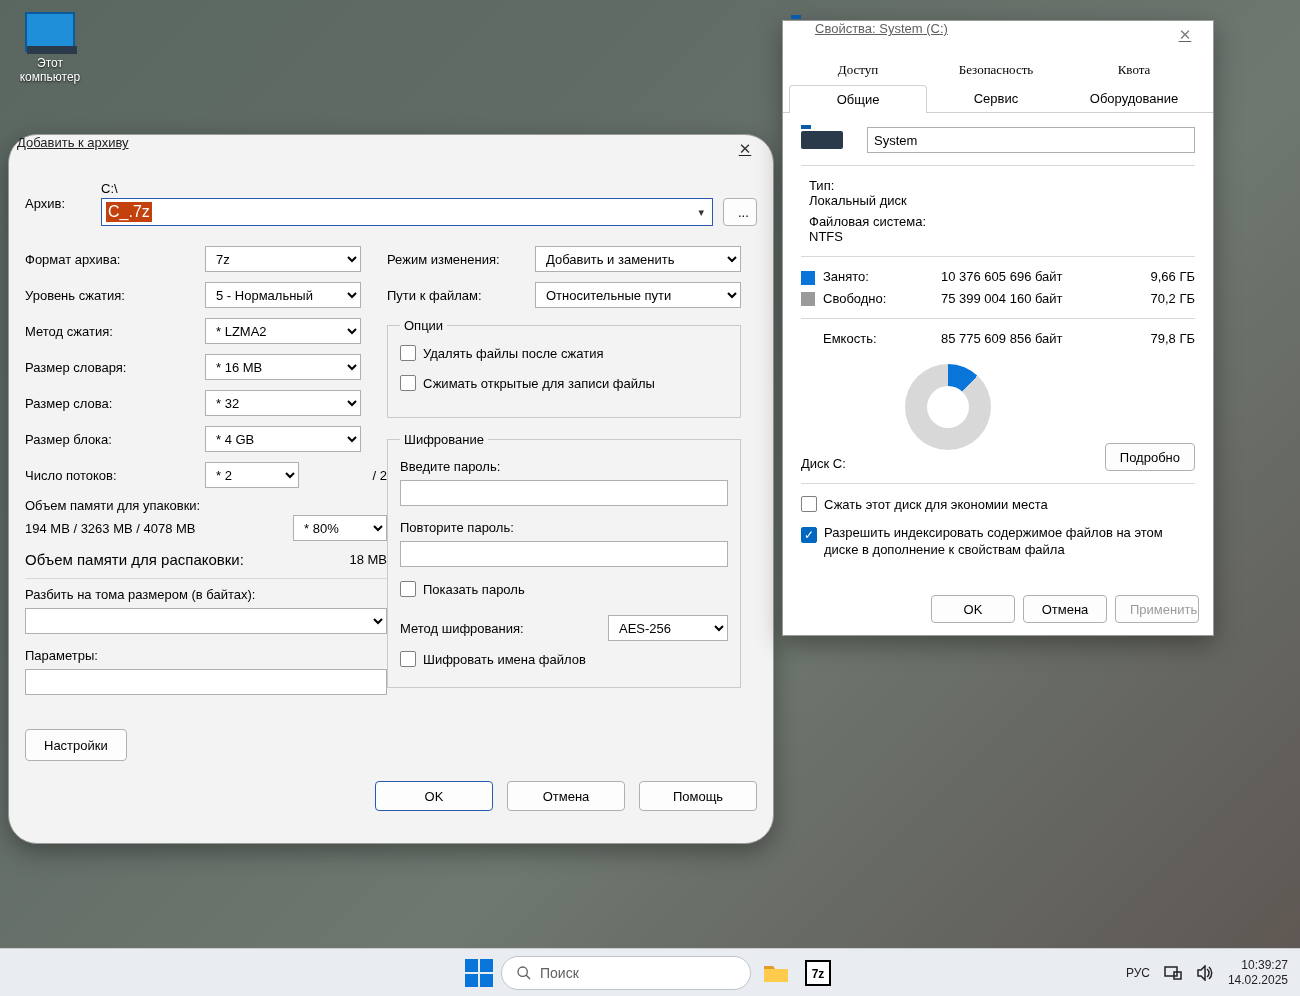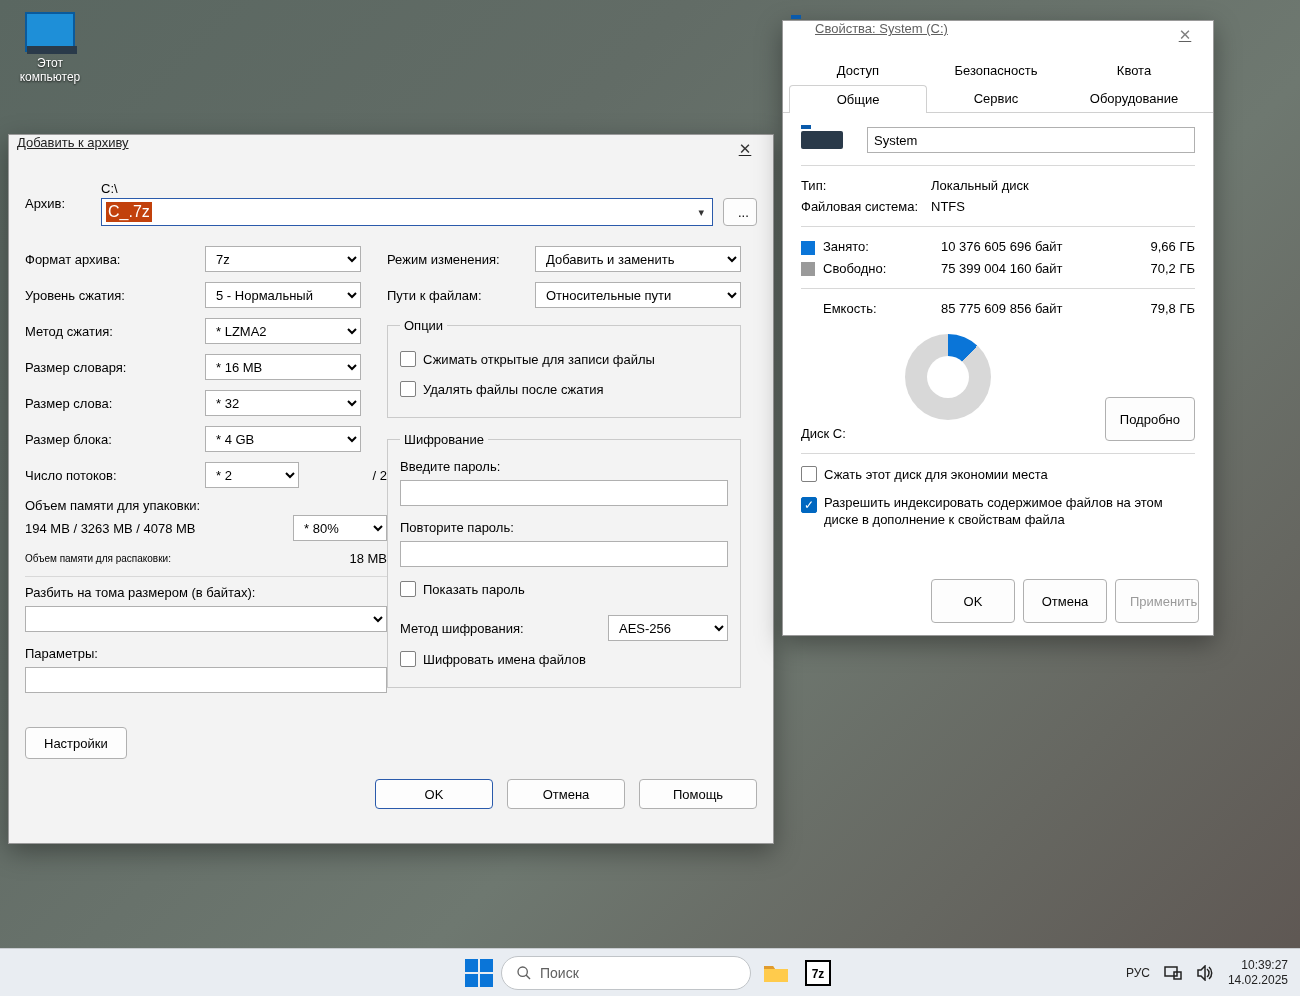--- a/index.html
+++ b/index.html
@@ -17,60 +17,60 @@
 .titlebar.prop { color:#606060; }
 .titlebar .title-icon { width:16px; height:14px; margin-right:8px; }
 .titlebar .spacer { flex:1; }
 .titlebar .close { width:40px; height:28px; display:flex; align-items:center; justify-content:center; font-size:15px; color:#333; cursor:pointer; }
 
 label, .lbl { font-size:13px; color:#000; }
 select, input[type=text], .combo, input[type=password] {
   font-size:13px; height:26px; border:1px solid #b0b0b0; background:#fff; padding:0 6px;
 }
 select { padding:0 2px 0 6px; }
-.btn { height:44px; padding:0 14px; font-size:13px; border:1px solid #b0b0b0; background:#fdfdfd; border-radius:4px; cursor:pointer; }
+.btn { height:28px; padding:0 14px; font-size:13px; border:1px solid #b0b0b0; background:#fdfdfd; border-radius:4px; cursor:pointer; }
 .btn.primary { border:1.5px solid #2a5aab; }
 .btn:disabled { color:#9a9a9a; }
 
 .checkbox { display:inline-flex; align-items:center; gap:7px; font-size:13px; }
 .checkbox .box { width:16px; height:16px; border:1px solid #808080; background:#fff; border-radius:2px; flex-shrink:0; display:flex; align-items:center; justify-content:center; }
 .checkbox .box.checked { background:#0067c0; border-color:#0067c0; }
 .checkbox .box.checked::after { content:"✓"; color:#fff; font-size:12px; line-height:1; }
 
 fieldset { border:1px solid #cacaca; padding:8px 12px 12px; margin:0; }
 legend { font-size:13px; padding:0 4px; }
 
 
-#win-7z { left:8px; top:134px; width:766px; height:710px; }
+#win-7z { left:8px; top:134px; width:766px; height:710px;border-radius:29px; }
 #win-7z .body { padding:10px 16px 14px; }
 .row { display:flex; align-items:center; margin-bottom:10px; }
 .row .label-col { width:180px; font-size:13px; }
 .archive-input { flex:1; border:1.5px solid #2a5aab; height:28px; display:flex; align-items:center; padding:0 4px; background:#fff; }
 .archive-input .sel { background:#c2410c; color:#fff; padding:1px 2px; }
 .archive-input .chev { margin-left:auto; color:#333; font-size:11px; padding:0 4px; }
 .browse-btn { width:34px; height:28px; margin-left:10px; }
 .left-col { float:left; width:362px; }
 .right-col { float:left; width:354px; margin-left:0; }
 .clear { clear:both; }
 .small-select { width:156px; }
 .mid-select { width:170px; }
 .num-select { width:94px; }
 
 
 #win-prop { left:782px; top:20px; width:432px; height:616px; background:#fff; }
 #win-prop .tabs { display:flex; border-bottom:1px solid #d0d0d0; padding:0 6px; height:56px; flex-wrap:wrap; align-content:flex-end; font-size:13px; }
 #win-prop .tab { padding:6px 0; text-align:center; cursor:pointer; border:1px solid transparent; border-bottom:none; }
-#win-prop .tab.row1 { width:138px; }
+#win-prop .tab.row1 { width:138px;font-family:Liberation Serif, serif; }
 #win-prop .tab.row2 { width:138px; }
 #win-prop .tab.active { background:#fff; border-color:#d0d0d0; border-radius:4px 4px 0 0; position:relative; top:1px; }
 #win-prop .content { padding:14px 18px; font-size:13px; }
 .drive-icon { width:42px; height:18px; background:#2a3a4a; border-radius:2px; position:relative; }
 .drive-icon::before { content:""; position:absolute; left:0; top:-6px; width:10px; height:4px; background:#0a5aab; }
 .hr { border-top:1px solid #d8d8d8; margin:12px 0; }
-.kv { display:flex; margin:6px 0; }
+.kv { display:flex; margin:6px 8px;flex-direction:column; }
 .kv .k { width:130px; }
 .sq { width:14px; height:14px; display:inline-block; margin-right:8px; vertical-align:middle; }
 .sq.used { background:#0a75d8; }
 .sq.free { background:#9a9a9a; }
 .disk-row { display:flex; align-items:center; margin:6px 0; }
 .disk-row .n { flex:0 0 140px; }
 .disk-row .b { flex:1; text-align:left; }
 .disk-row .g { width:70px; text-align:right; }
 .donut { width:86px; height:86px; border-radius:50%; background:conic-gradient(#0a75d8 0 43deg, #d8d8d8 43deg 360deg); margin:12px auto 6px; position:relative; }
 .donut::after { content:""; position:absolute; left:22px; top:22px; width:42px; height:42px; background:#fff; border-radius:50%; }
@@ -149,21 +149,21 @@
         <select class="num-select"><option>* 2</option></select>
         <span style="margin-left:auto;font-size:13px">/ 2</span>
         </div>
 
       <div style="font-size:13px;margin-top:4px">Объем памяти для упаковки:</div>
       <div class="row" style="margin-top:2px">
         <div style="font-size:13px;flex:1">194 MB / 3263 MB / 4078 MB</div>
         <select class="num-select"><option>* 80%</option></select>
       </div>
       <div class="row" style="margin-top:8px">
-        <div style="font-size:10px;flex:1">Объем памяти для распаковки:</div>
+        <div style="font-size:15px;flex:1">Объем памяти для распаковки:</div>
         <div style="font-size:13px">18 MB</div>
       </div>
       <div class="hr" style="margin:4px 0 8px"></div>
       <div style="font-size:13px;margin-bottom:6px">Разбить на тома размером (в байтах):</div>
       <select style="width:100%"><option></option></select>
       <div style="font-size:13px;margin:14px 0 6px">Параметры:</div>
       <input type="text" style="width: 100%;">
       <div style="margin-top:34px">
         <button class="btn" style="padding:0 18px;height:32px">Настройки</button>
       </div>
@@ -174,27 +174,27 @@
           <div style="width:148px;font-size:13px">Режим изменения:</div>
         <select class="mid-select" style="flex:1"><option>Добавить и заменить</option></select>
         </div>
       <div class="row">
           <div style="width:148px;font-size:13px">Пути к файлам:</div>
         <select class="mid-select" style="flex:1"><option>Относительные пути</option></select>
         </div>
 
       <fieldset>
         <legend>Опции</legend>
+        <div style="margin:4px 0"><label class="checkbox">
+              <span class="box"></span>
+              <span>Удалять файлы после сжатия</span>
+            </label></div>
         <div style="margin:10px 0"><label class="checkbox">
               <span class="box"></span>
               <span>Сжимать открытые для записи файлы</span>
-            </label></div>
-        <div style="margin:4px 0"><label class="checkbox">
-              <span class="box"></span>
-              <span>Удалять файлы после сжатия</span>
             </label></div>
       </fieldset>
 
       <fieldset style="margin-top:14px">
         <legend>Шифрование</legend>
         <div style="font-size:13px;margin:4px 0 6px">Введите пароль:</div>
         <input type="password" style="width: 100%;">
         <div style="font-size:13px;margin:14px 0 6px">Повторите пароль:</div>
         <input type="password" style="width: 100%;">
         <div style="margin:14px 0"><label class="checkbox">

